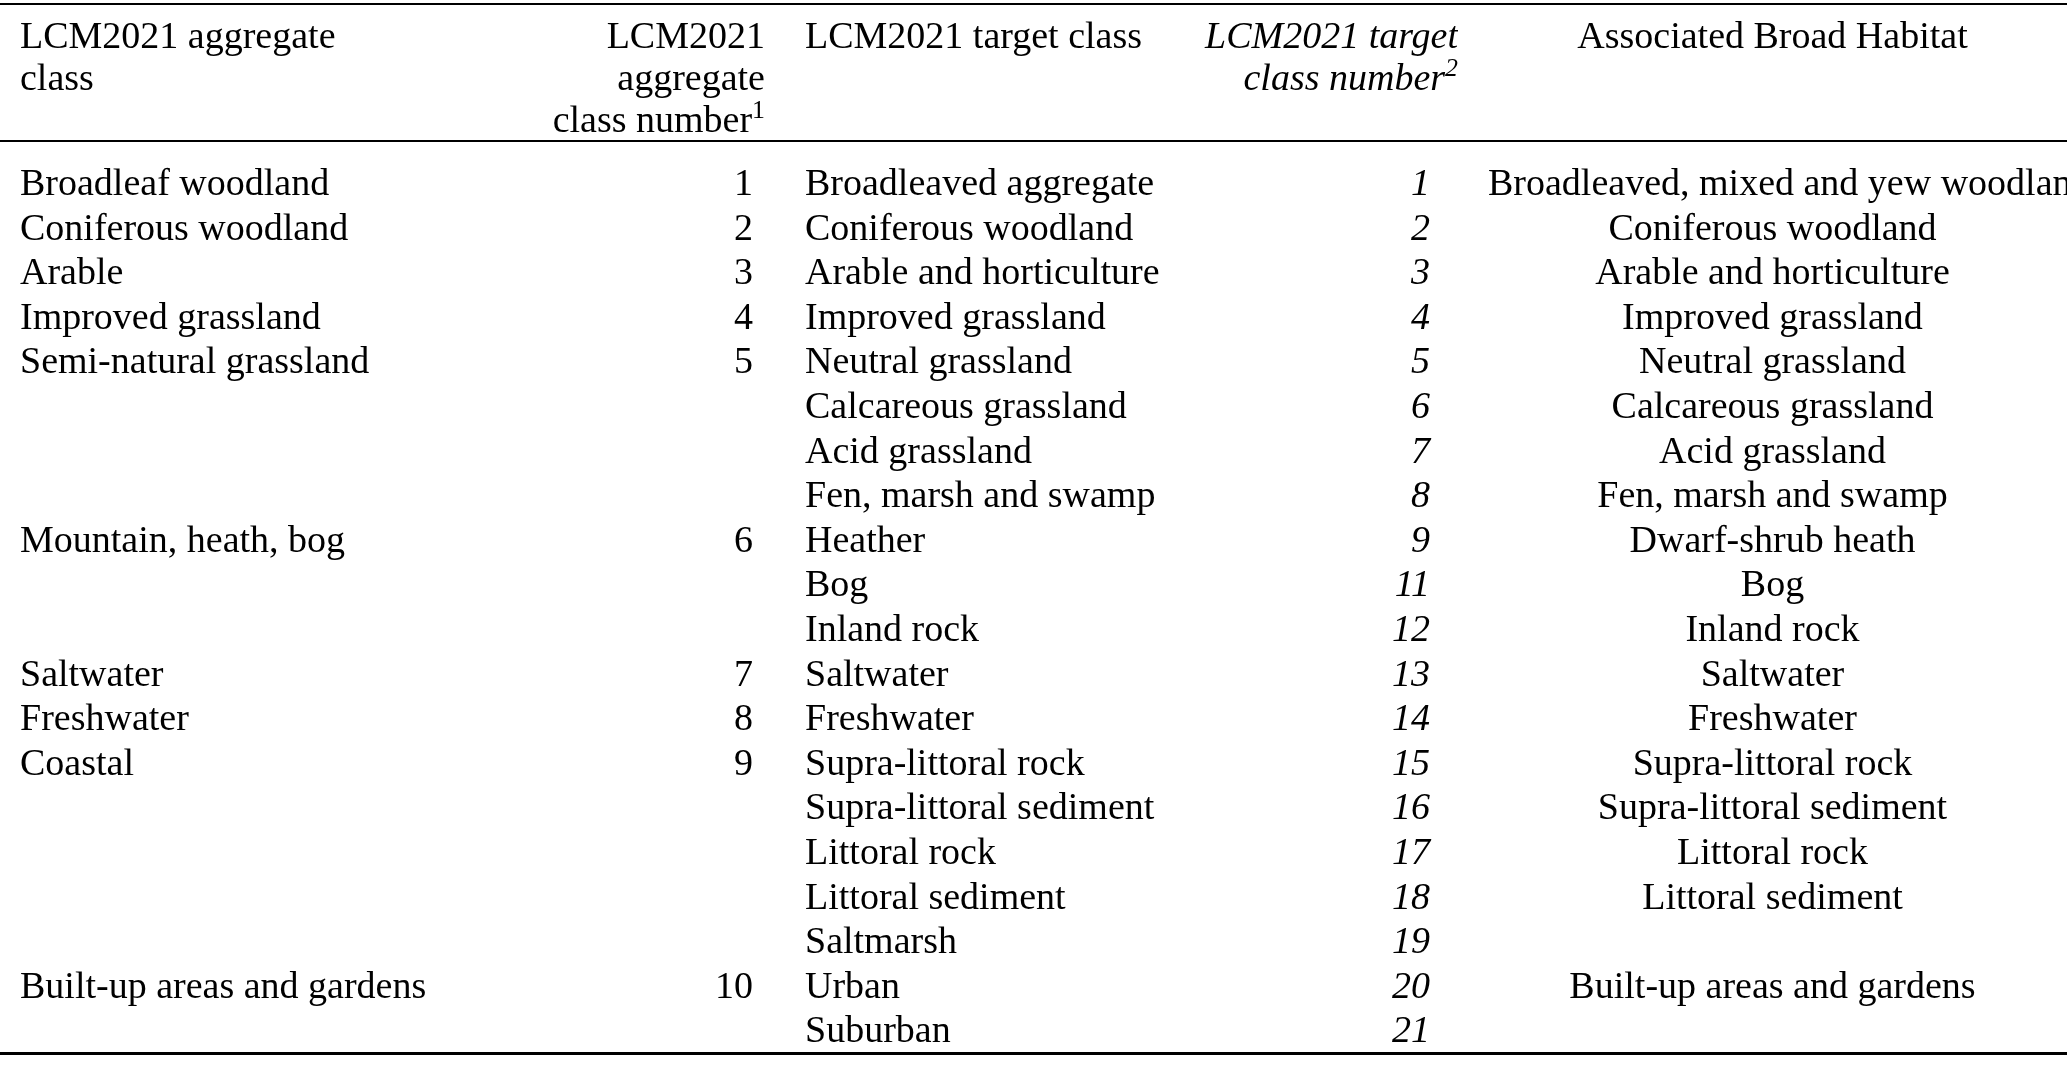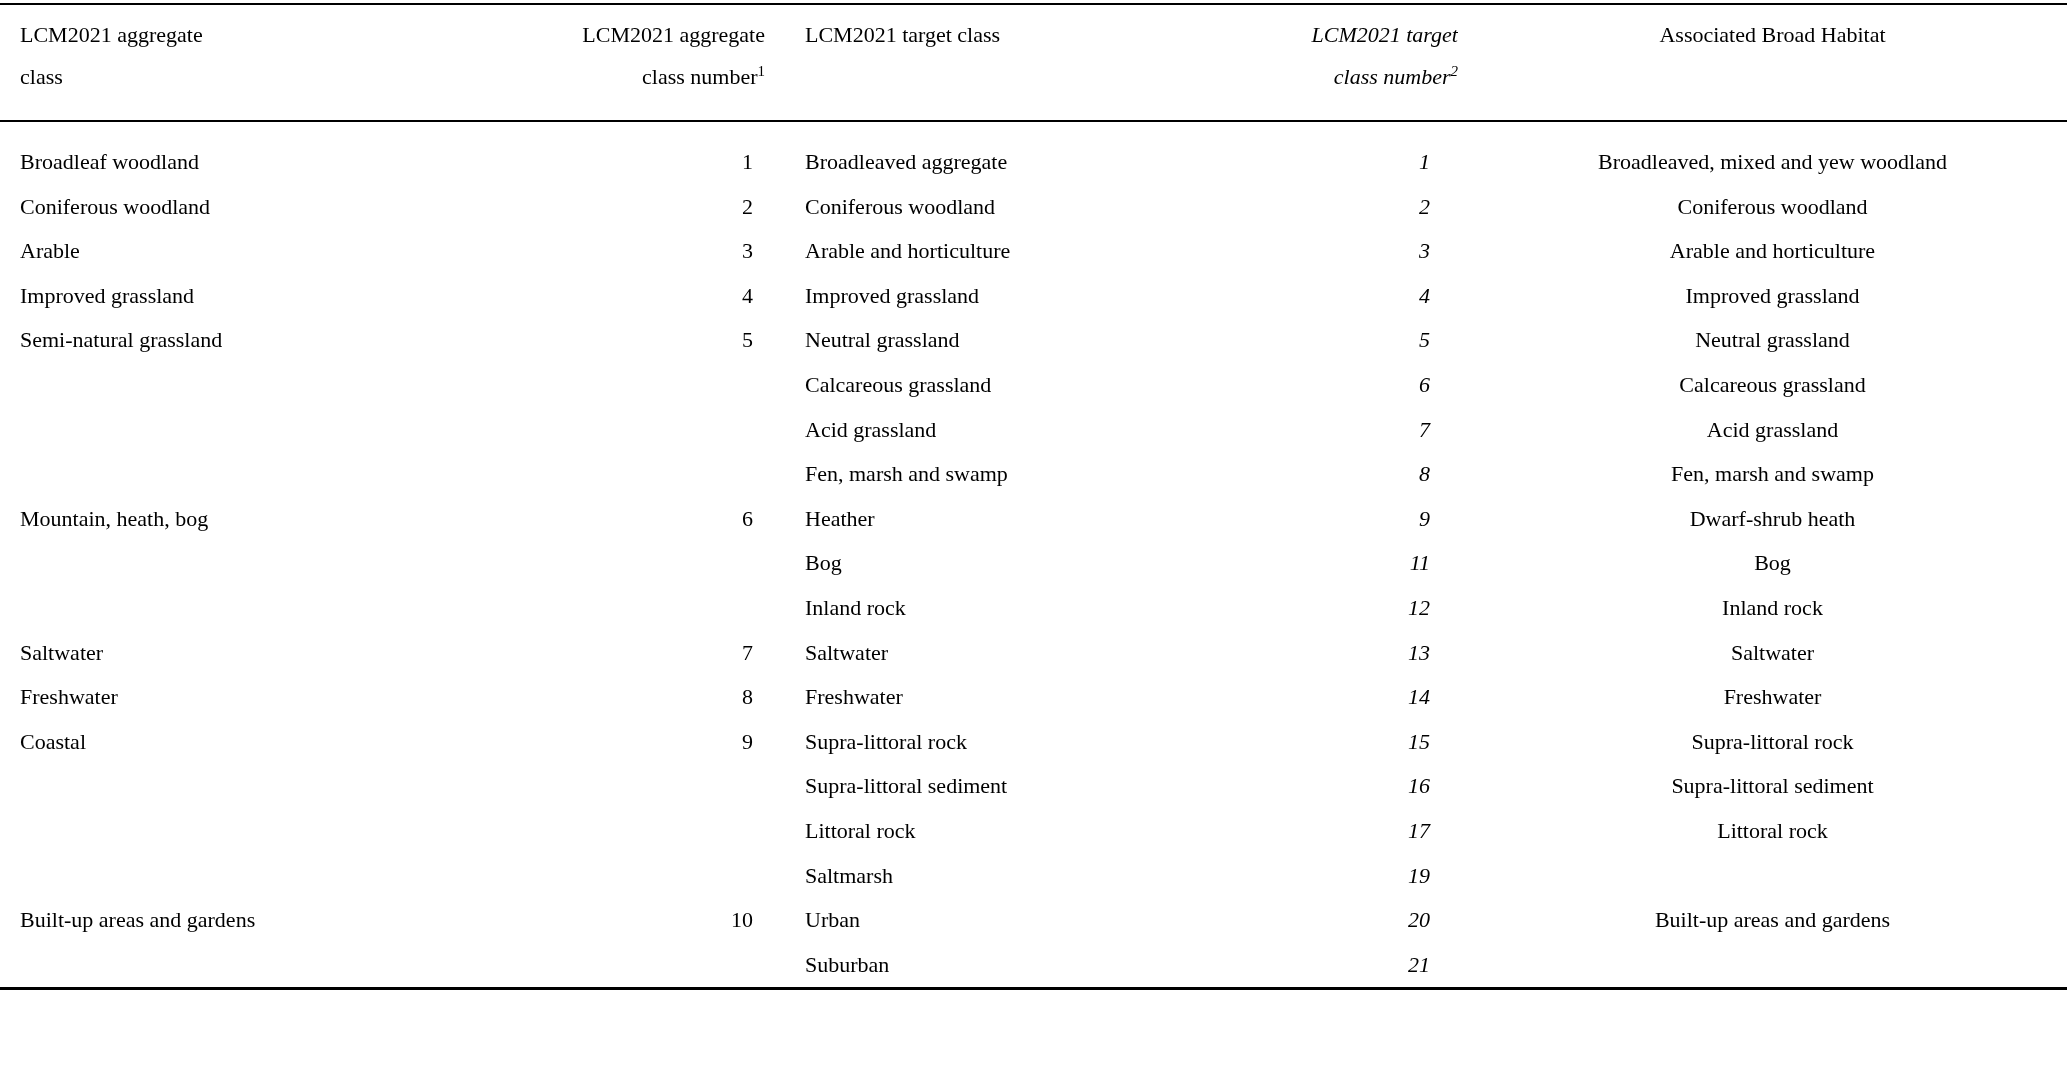--- a/index.html
+++ b/index.html
@@ -7,21 +7,21 @@
     padding: 0;
     background: #ffffff;
   }
   .page {
     position: relative;
     width: 2067px;
     height: 1065px;
     background: #ffffff;
     color: #000000;
     font-family: "Liberation Serif", serif;
-    font-size: 22px;
+    font-size: 38px;
     overflow: hidden;
   }
   table.lcm-table {
     border-collapse: collapse;
     table-layout: fixed;
     width: 2067px;
     margin-top: 3px;
     border-top: 2px solid #000000;
     border-bottom: 3px solid #000000;
   }
@@ -225,20 +225,27 @@
   </tr>
 
   <tr>
     <td class="col1"></td>
     <td class="col2"></td>
     <td class="col3 italic">Littoral rock</td>
     <td class="col4">17</td>
     <td class="col5 italic">Littoral rock</td>
   </tr>
 
+  <tr>
+    <td class="col1"></td>
+    <td class="col2"></td>
+    <td class="col3">Littoral sediment</td>
+    <td class="col4">18</td>
+    <td class="col5 italic">Littoral sediment</td>
+  </tr>
 
   <tr>
     <td class="col1"></td>
     <td class="col2"></td>
     <td class="col3">Saltmarsh</td>
     <td class="col4">19</td>
     <td class="col5"></td>
   </tr>
 
   <tr>

